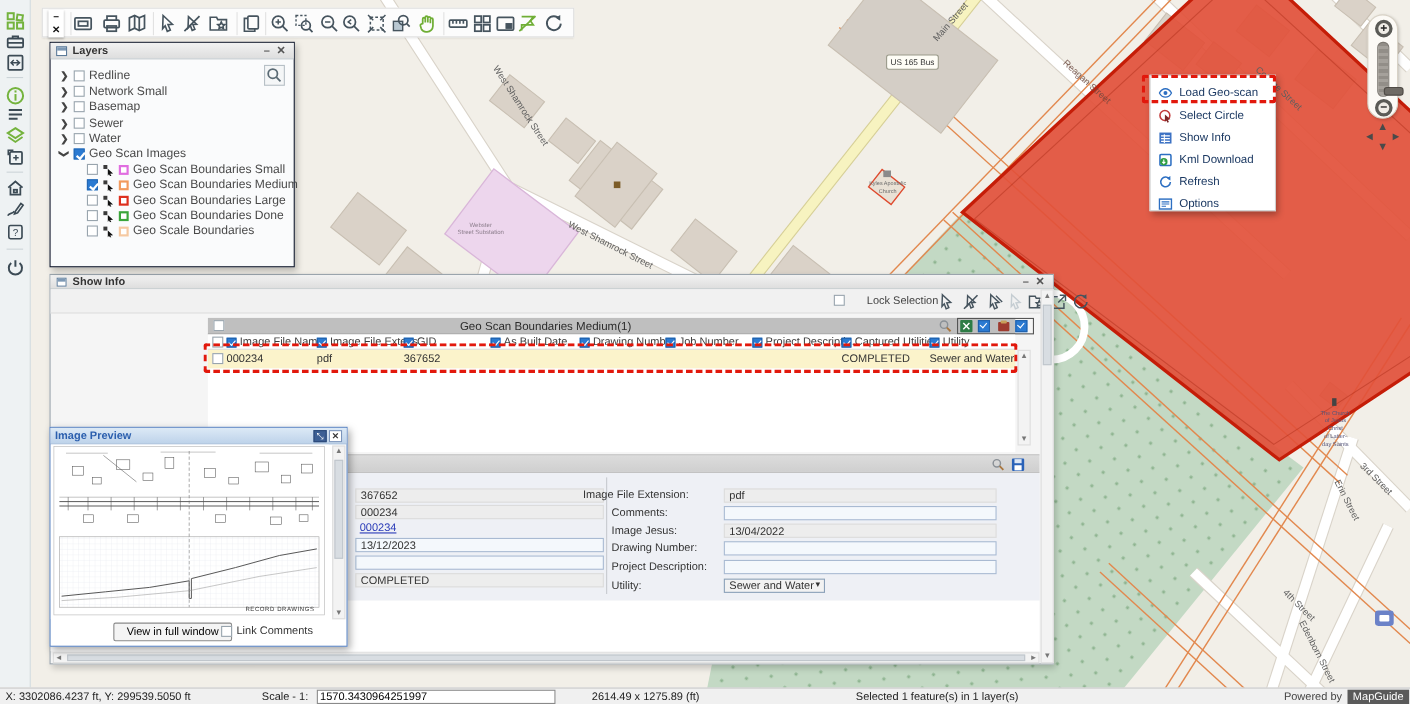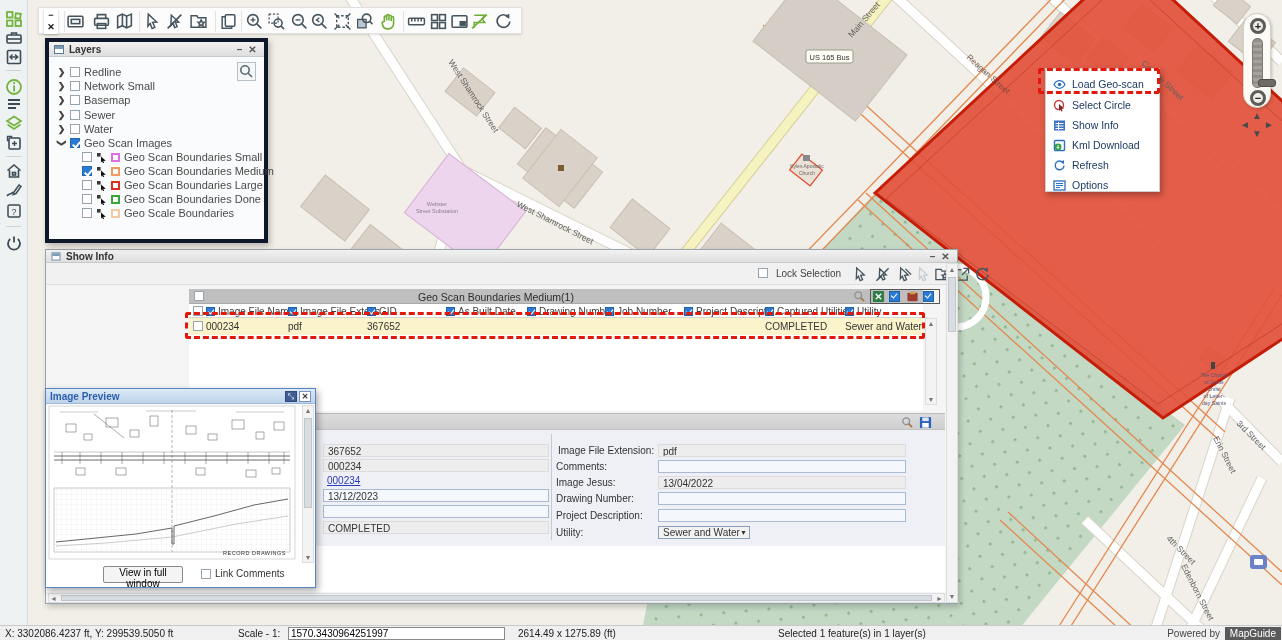--- a/index.html
+++ b/index.html
@@ -11,21 +11,21 @@
   
   #sidebar { left:0; top:0; width:28px; height:625px; background:#eef2f3; border-right:1px solid #d4dbde; z-index:6; }
   .sb-ic { position:absolute; left:5px; width:18px; height:18px; cursor:pointer; }
   .sb-div { position:absolute; left:6px; width:15px; height:1px; background:#ccd4d8; }
   
   #toolbar { left:38px; top:7px; width:484px; height:27px; background:#fcfcfc; border:1px solid #e0e0e0; box-shadow:0 1px 2px rgba(0,0,0,.12); z-index:6; }
   .tb-ic { position:absolute; top:4px; width:19px; height:19px; cursor:pointer; }
   .tb-div { position:absolute; top:3px; width:1px; height:21px; background:#e2e2e2; }
   #tb-mini { position:absolute; left:5px; top:1px; width:14px; height:25px; background:#fff; box-shadow:0 1px 2px rgba(0,0,0,.25); font-size:9px; font-weight:bold; text-align:center; line-height:12px; color:#111; cursor:pointer; }
   
-  .win { background:#fafbfc; border:4px solid #0f172a; box-shadow:2px 3px 6px rgba(0,0,0,.25); z-index:8; }
+  .win { background:#fafbfc; border:1px solid #0f172a; box-shadow:2px 3px 6px rgba(0,0,0,.25); z-index:8; }
   .win-title { height:15px; background:linear-gradient(#f2f2f2,#dedede); border-bottom:1px solid #c3cacd; display:flex; align-items:center; padding:0 5px; }
   .win-title b { font-size:10px; color:#333; margin-left:5px; }
   .win-btn { font-size:10px; color:#555; width:13px; text-align:center; cursor:pointer; font-weight:bold; }
   .wicon { width:10px; height:9px; border:1px solid #5c7a99; background:#fff; position:relative; }
   .wicon::before { content:""; position:absolute; left:0; top:0; right:0; height:3px; background:#7e99b5; }
   
   #layers { left:45px; top:38px; width:223px; height:205px; }
   .lrow { position:absolute; left:8px; height:14px; display:flex; align-items:center; gap:4px; font-size:11px; color:#4a4a4a; white-space:nowrap; }
   .cb { width:10px; height:10px; border:1px solid #98a4ad; background:#fff; display:inline-block; flex:none; position:relative; cursor:pointer; }
   .cb.on { background:#2a7ad2; border-color:#2468b4; }
@@ -70,21 +70,21 @@
   #si-bottom { position:absolute; left:0; top:296px; width:899px; height:46px; background:#fff; }
   a.lnk { color:#2a3bb8; text-decoration:underline; cursor:pointer; }
   
   #preview { left:45px; top:388px; width:271px; height:200px; background:#fff; border:1px solid #5b84c2; box-shadow:2px 3px 7px rgba(0,0,0,.35); z-index:9; }
   #pv-title { height:15px; background:linear-gradient(#dce9f6,#bed3ea); border-bottom:1px solid #9db8d8; display:flex; align-items:center; padding:0 4px; }
   #pv-title b { color:#2b5fae; font-size:10px; flex:1; }
   .pv-btn { width:12px; height:11px; margin-left:2px; font-size:8px; line-height:10px; text-align:center; cursor:pointer; }
   #pv-resize { background:#3d5f94; color:#fff; border:1px solid #2c4a7a; }
   #pv-close { background:#fff; color:#333; border:1px solid #7a94bb; font-weight:bold; }
   #pv-foot { position:absolute; left:0; bottom:0; width:100%; height:24px; display:flex; align-items:center; }
-  #pv-fullbtn { position:absolute; left:57px; top:3px; width:80px; height:17px; background:#f4f4f4; border:1px solid #8a8a8a; border-radius:2px; font-size:10px; font-family:inherit; cursor:pointer; }
+  #pv-fullbtn { position:absolute; left:57px; top:3px; width:108px; height:17px; background:#f4f4f4; border:1px solid #8a8a8a; border-radius:2px; font-size:10px; font-family:inherit; cursor:pointer; }
   
   #attrib { left:1016px; top:610px; width:266px; height:15px; background:rgba(255,255,255,.78); font-size:10px; text-align:right; padding:1px 6px 0 0; z-index:7; color:#333; }
   #attrib a { color:#4e7ac7; text-decoration:none; cursor:pointer; }
   #statusbar { left:0; top:625px; width:1282px; height:15px; background:#f0f0f0; border-top:1px solid #c9c9c9; z-index:10; font-size:10px; color:#222; }
   #scale-input { position:absolute; left:288px; top:1px; width:217px; height:13px; border:1px solid #8a8a8a; background:#fff; font-size:10px; font-family:inherit; padding:0 2px; }
   #mg-badge { position:absolute; right:1px; top:1px; background:#5a5a5a; color:#fff; font-size:10px; padding:0 5px; height:13px; line-height:13px; cursor:pointer; }
   .seg { position:absolute; top:1px; height:13px; line-height:13px; white-space:nowrap; }
   .treeline { color:#999; }
   .yhl { background:#fdf6cf; padding:0 2px; }
 </style>
@@ -567,21 +567,21 @@
 
   <div id="showinfo" class="abs">
     <div class="win-title" style="height:13px">
       <span class="wicon" style="transform:scale(.9)"></span>
       <b>Show Info</b>
       <span style="flex:1"></span>
       <span class="win-btn">–</span>
       <span class="win-btn">✕</span>
     </div>
     <div id="si-toolbar">
-      <span class="abs" style="left:712px;top:5px;display:flex;gap:8px;align-items:flex-start">
+      <span class="abs" style="left:712px;top:5px;display:flex;gap:20px;align-items:flex-start">
           <span class="cb"></span>
           <span style="font-size:10px;color:#444">Lock Selection</span>
         </span>
       <svg class="ic si-tbi" style="left:806px" viewBox="0 0 18 18">
           <polygon points="5,2 13,9.5 9.2,9.8 11.2,14.5 8.6,15.6 6.8,10.8 4.6,13.4" fill="none" stroke="#46545e" stroke-width="1.4"></polygon>
         </svg>
       <svg class="ic si-tbi" style="left:828px" viewBox="0 0 18 18">
           <polygon points="6,3 13,9.5 9.8,9.7 11.5,13.8 9.2,14.8 7.6,10.6 5.6,12.8" fill="none" stroke="#46545e" stroke-width="1.4"></polygon>
           <line x1="2.5" y1="15.5" x2="15.5" y2="2.5" stroke="#46545e" stroke-width="1.5"></line>
         </svg>
@@ -700,21 +700,21 @@
         </svg>
     </div>
     <div id="si-form">
       <div class="ffield ro" style="left:277px;top:14px;width:226px">367652</div>
       <div class="ffield ro" style="left:277px;top:29px;width:226px">000234</div>
       <div class="ffield" style="left:277px;top:44px;width:226px"><a class="lnk">000234</a></div>
       <div class="ffield inp" style="left:277px;top:59px;width:226px">13/12/2023</div>
       <div class="ffield inp" style="left:277px;top:75px;width:226px"></div>
       <div class="ffield ro" style="left:277px;top:91px;width:226px">COMPLETED</div>
       <div style="position:absolute;left:505px;top:4px;width:1px;height:106px;background:#c6c9cf"></div>
-      <span class="flabel" style="left:512px;top:15px">Image File Extension:</span>
+      <span class="flabel" style="left:484px;top:15px">Image File Extension:</span>
       <div class="ffield ro" style="left:612px;top:14px;width:248px">pdf</div>
       <span class="flabel" style="left:510px;top:31px">Comments:</span>
       <div class="ffield inp" style="left:612px;top:30px;width:248px"></div>
       <span class="flabel" style="left:510px;top:47px">Image Jesus:</span>
       <div class="ffield ro" style="left:612px;top:46px;width:248px">13/04/2022</div>
       <span class="flabel" style="left:510px;top:63px">Drawing Number:</span>
       <div class="ffield inp" style="left:612px;top:62px;width:248px"></div>
       <span class="flabel" style="left:510px;top:80px">Project Description:</span>
       <div class="ffield inp" style="left:612px;top:79px;width:248px"></div>
       <span class="flabel" style="left:510px;top:97px">Utility:</span>
@@ -793,19 +793,19 @@
           <span class="cb"></span>
           <span style="font-size:10px">Link Comments</span>
         </span>
     </div>
   </div>
 
   <div id="statusbar" class="abs">
     <span class="seg" style="left:5px">X: 3302086.4237 ft, Y: 299539.5050 ft</span>
     <span class="seg" style="left:238px">Scale - 1:</span>
     <input id="scale-input" value="1570.3430964251997" style="">
-    <span class="seg" style="left:518px">2614.49 x 1275.89 (ft)</span>
+    <span class="seg" style="left:538px">2614.49 x 1275.89 (ft)</span>
     <span class="seg" style="left:778px">Selected 1 feature(s) in 1 layer(s)</span>
     <span class="seg" style="right:62px;color:#444">Powered by</span>
     <span id="mg-badge">MapGuide</span>
   </div>
 
 </div>
 
 </body></html>

